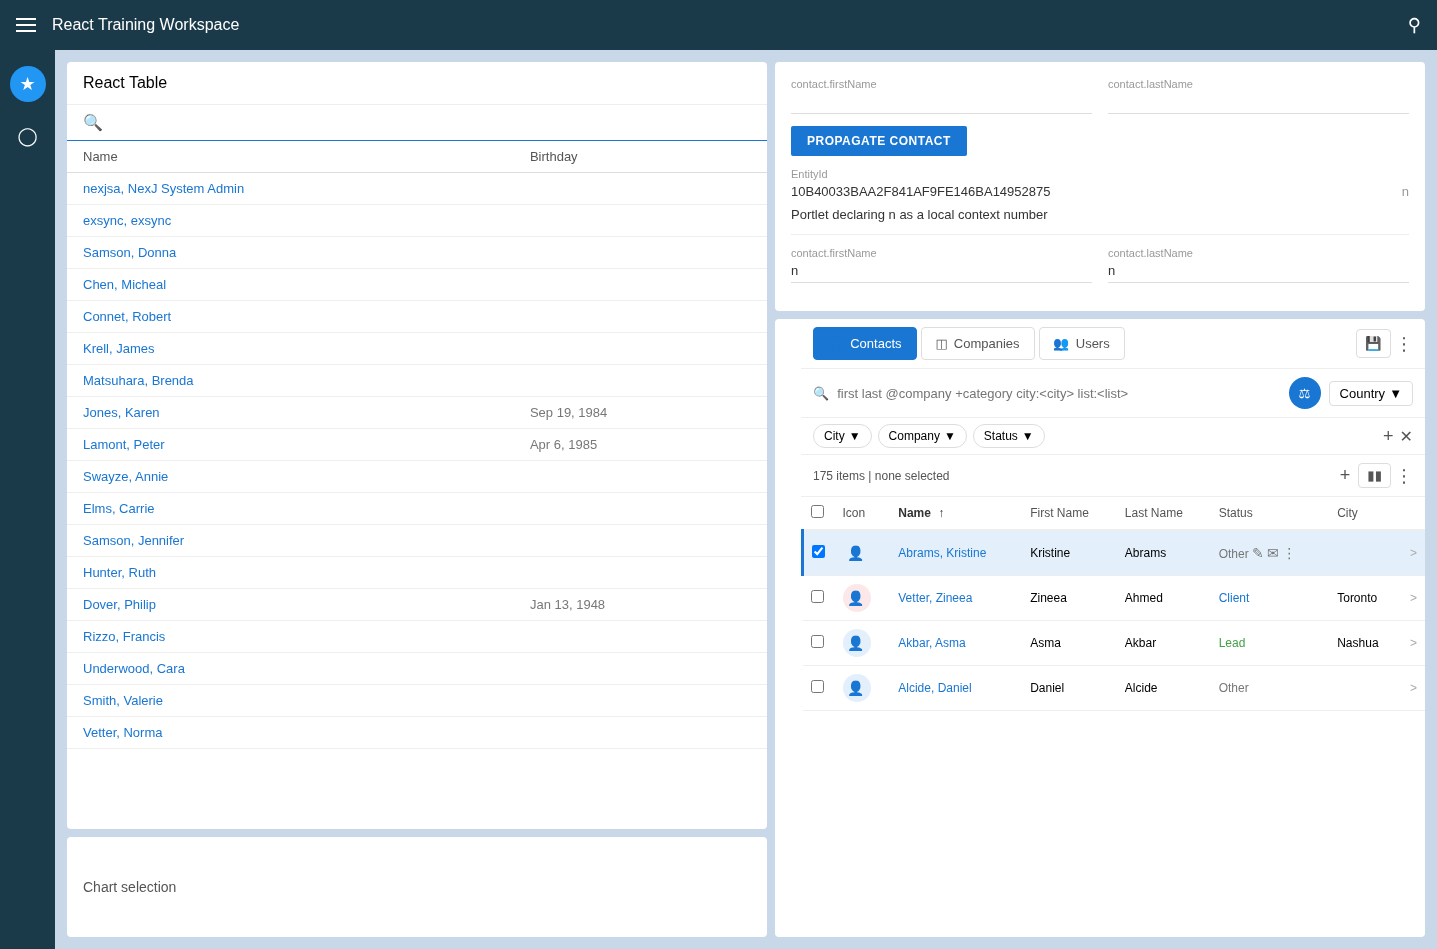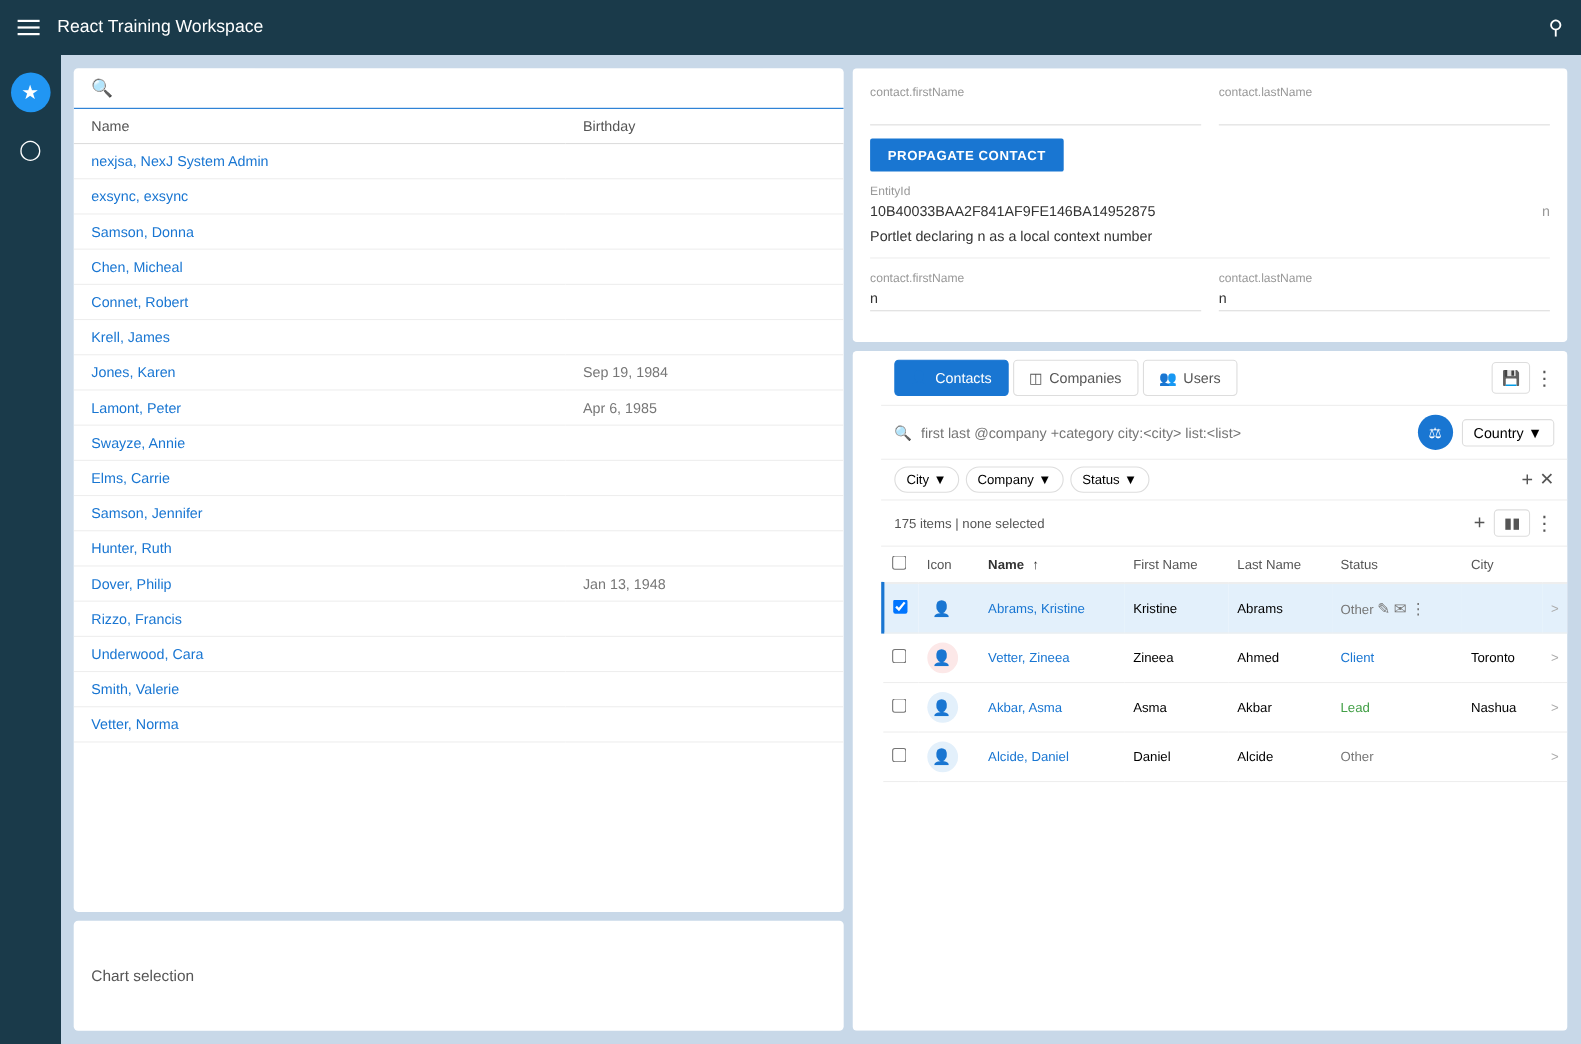--- a/index.html
+++ b/index.html
@@ -349,20 +349,21 @@
 <aside class="left-sidebar">
   <div class="sidebar-icon active">★</div>
   <div class="sidebar-icon">◯</div>
 </aside>
 
 <div class="main-container">
 
   <div class="left-panel">
 
     <div class="react-table-card">
+      <div class="react-table-header">React Table</div>
       <div class="search-bar-container">
         <span class="search-icon-sm">🔍</span>
         <input class="search-input" type="text" placeholder="" style="">
       </div>
       <div class="table-container">
         <table class="data-table">
           <thead>
             <tr>
               <th>Name</th>
               <th>Birthday</th>
@@ -384,20 +385,24 @@
               <tr>
     <td class="td-name">Chen, Micheal</td>
     <td class="td-birthday"></td>
   </tr>
               <tr>
     <td class="td-name">Connet, Robert</td>
     <td class="td-birthday"></td>
   </tr>
               <tr>
     <td class="td-name">Krell, James</td>
+    <td class="td-birthday"></td>
+  </tr>
+              <tr>
+    <td class="td-name">Matsuhara, Brenda</td>
     <td class="td-birthday"></td>
   </tr>
               <tr>
     <td class="td-name">Jones, Karen</td>
     <td class="td-birthday">Sep 19, 1984</td>
   </tr>
               <tr>
     <td class="td-name">Lamont, Peter</td>
     <td class="td-birthday">Apr 6, 1985</td>
   </tr>

